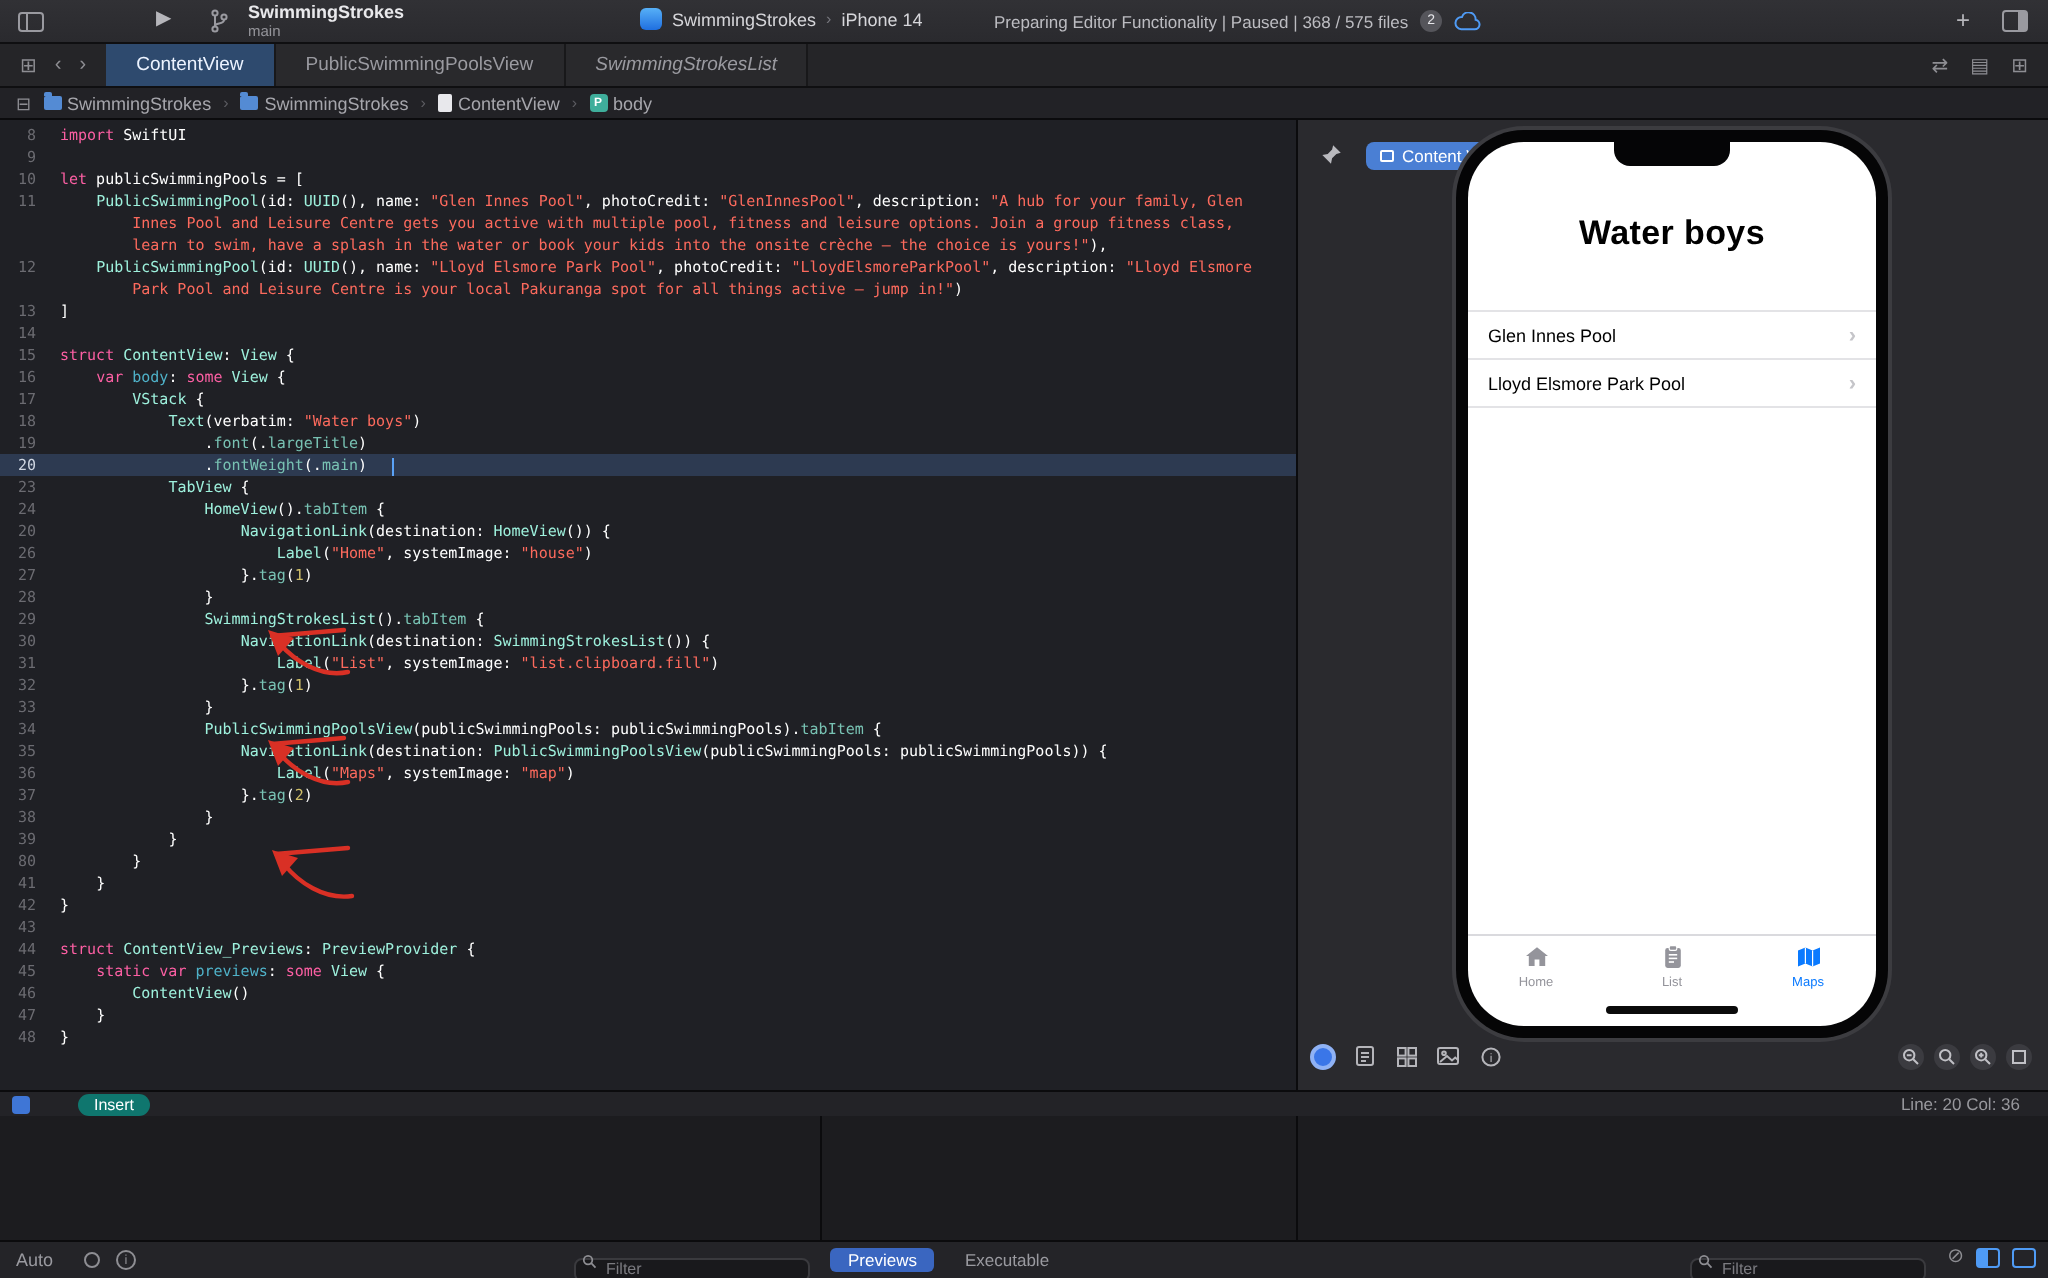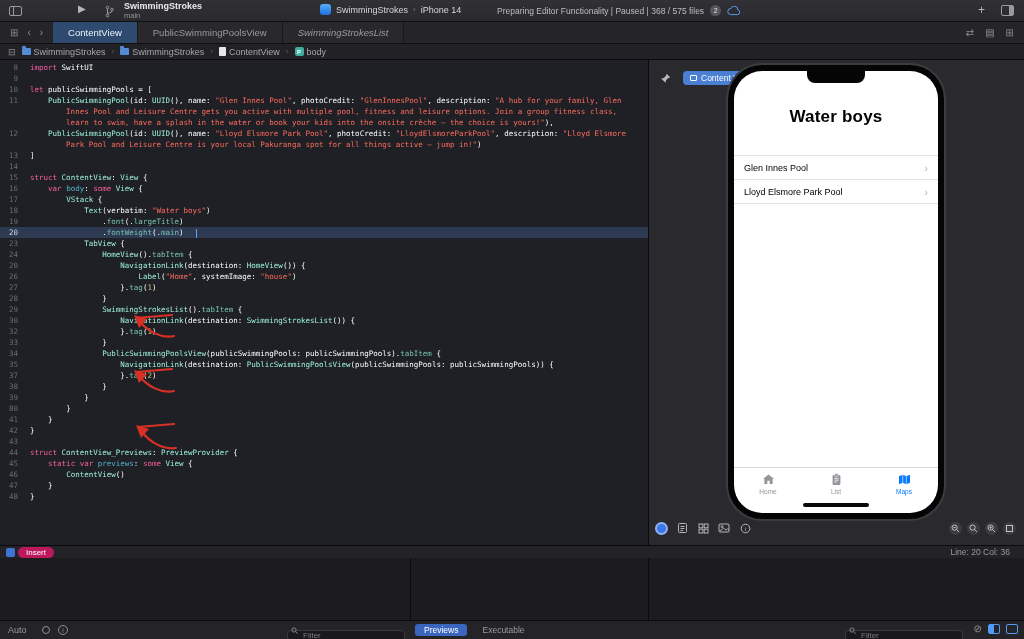--- a/index.html
+++ b/index.html
@@ -105,21 +105,21 @@
   .cc-live { width:13px; height:13px; border-radius:50%; background:#3a76e8; border:2px solid #8fb2f5; }
   .cc-btn { width:14px; height:14px; display:flex; align-items:center; justify-content:center; }
   .zc { position:absolute; right:8px; bottom:10px; display:flex; gap:5px; }
   .z-btn { width:13px; height:13px; border-radius:50%; background:#3b3b40; display:flex;
            align-items:center; justify-content:center; }
 
   
   .sbar { height:13px; flex:none; background:#232327; border-top:1px solid #0b0b0d;
           display:flex; align-items:center; }
   .sb-ic { width:9px; height:9px; border-radius:2px; background:#3f76d6; margin-left:6px; }
-  .mode { margin-left:3px; background:#be185d; color:#fff; font-size:8px; padding:0 8px;
+  .mode { margin-left:24px; background:#0f766e; color:#fff; font-size:8px; padding:0 8px;
           height:11px; line-height:11px; border-radius:6px; }
   .linecol { margin-left:auto; margin-right:14px; color:#98989d; font-size:8.5px; }
 
   
   .debug { height:81px; flex:none; position:relative; background:#1c1c1f; }
   .dsep { position:absolute; top:0; bottom:19px; width:1px; background:#0b0b0d; }
   .dstrip { position:absolute; left:0; right:0; bottom:0; height:19px; background:#242428;
             border-top:1px solid #0b0b0d; }
   .dstrip .abs { position:absolute; }
   .auto { left:8px; top:4px; font-size:9px; color:#9a9aa0; }
@@ -306,34 +306,42 @@
           </div>
           <div class="code-row">
             <span class="gut">29</span>
             <span class="src" style="padding-left: calc(20ch + 4px); text-indent: -20ch;"><span class="tok-p">                </span><span class="tok-ty">SwimmingStrokesList</span><span class="tok-p">().</span><span class="tok-mem">tabItem</span><span class="tok-p"> {</span></span>
           </div>
           <div class="code-row">
             <span class="gut">30</span>
             <span class="src" style="padding-left: calc(24ch + 4px); text-indent: -24ch;"><span class="tok-p">                    </span><span class="tok-ty">NavigationLink</span><span class="tok-p">(destination: </span><span class="tok-ty">SwimmingStrokesList</span><span class="tok-p">()) {</span></span>
           </div>
           <div class="code-row">
+            <span class="gut">31</span>
+            <span class="src" style="padding-left: calc(28ch + 4px); text-indent: -28ch;"><span class="tok-p">                        </span><span class="tok-ty">Label</span><span class="tok-p">(</span><span class="tok-str">"List"</span><span class="tok-p">, systemImage: </span><span class="tok-str">"list.clipboard.fill"</span><span class="tok-p">)</span></span>
+          </div>
+          <div class="code-row">
             <span class="gut">32</span>
             <span class="src" style="padding-left: calc(24ch + 4px); text-indent: -24ch;"><span class="tok-p">                    }.</span><span class="tok-mem">tag</span><span class="tok-p">(</span><span class="tok-num">1</span><span class="tok-p">)</span></span>
           </div>
           <div class="code-row">
             <span class="gut">33</span>
             <span class="src" style="padding-left: calc(20ch + 4px); text-indent: -20ch;"><span class="tok-p">                }</span></span>
           </div>
           <div class="code-row">
             <span class="gut">34</span>
             <span class="src" style="padding-left: calc(20ch + 4px); text-indent: -20ch;"><span class="tok-p">                </span><span class="tok-ty">PublicSwimmingPoolsView</span><span class="tok-p">(publicSwimmingPools: publicSwimmingPools).</span><span class="tok-mem">tabItem</span><span class="tok-p"> {</span></span>
           </div>
           <div class="code-row">
             <span class="gut">35</span>
             <span class="src" style="padding-left: calc(24ch + 4px); text-indent: -24ch;"><span class="tok-p">                    </span><span class="tok-ty">NavigationLink</span><span class="tok-p">(destination: </span><span class="tok-ty">PublicSwimmingPoolsView</span><span class="tok-p">(publicSwimmingPools: publicSwimmingPools)) {</span></span>
+          </div>
+          <div class="code-row">
+            <span class="gut">36</span>
+            <span class="src" style="padding-left: calc(28ch + 4px); text-indent: -28ch;"><span class="tok-p">                        </span><span class="tok-ty">Label</span><span class="tok-p">(</span><span class="tok-str">"Maps"</span><span class="tok-p">, systemImage: </span><span class="tok-str">"map"</span><span class="tok-p">)</span></span>
           </div>
           <div class="code-row">
             <span class="gut">37</span>
             <span class="src" style="padding-left: calc(24ch + 4px); text-indent: -24ch;"><span class="tok-p">                    }.</span><span class="tok-mem">tag</span><span class="tok-p">(</span><span class="tok-num">2</span><span class="tok-p">)</span></span>
           </div>
           <div class="code-row">
             <span class="gut">38</span>
             <span class="src" style="padding-left: calc(20ch + 4px); text-indent: -20ch;"><span class="tok-p">                }</span></span>
           </div>
           <div class="code-row">

